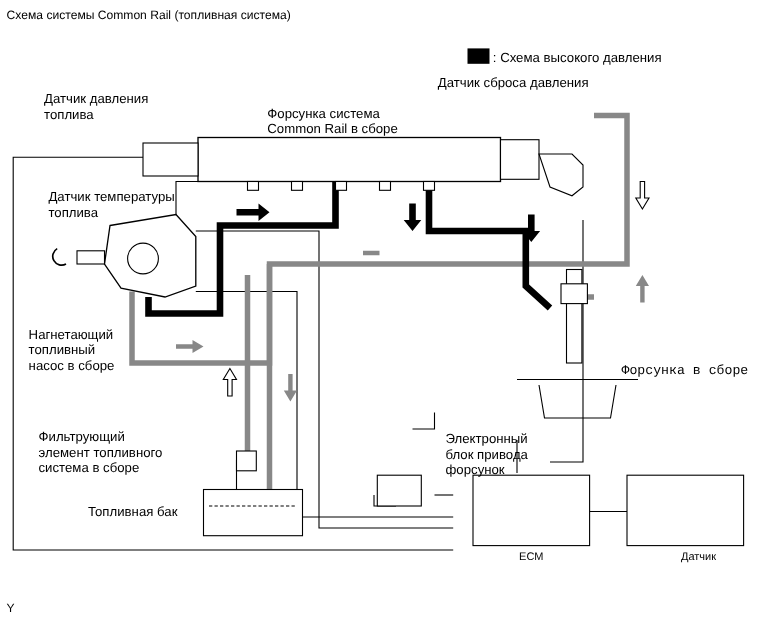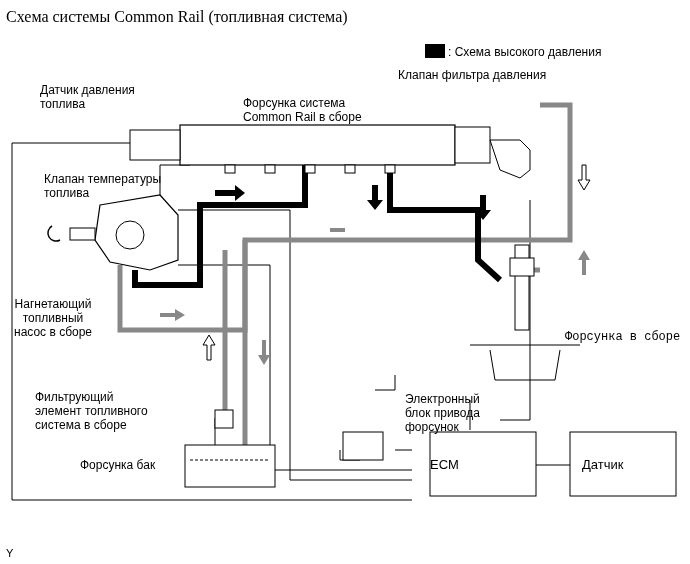--- a/index.html
+++ b/index.html
@@ -1,20 +1,20 @@
 <!DOCTYPE html>
 <html><head>
 <meta charset="utf-8">
 <style>
   html,body{margin:0;padding:0;background:#fff;}
   body{width:690px;height:564px;position:relative;overflow:hidden;font-family:"Liberation Sans",sans-serif;color:#000;}
   svg{position:absolute;left:0;top:0;}
   .lbl{position:absolute;font-size:12px;line-height:14px;white-space:pre;}
-  .title{position:absolute;left:6px;top:8px;font-size:16px;font-family:Liberation Serif, serif;}
-  .box-text{position:absolute;font-size:13px;text-align:left;}
+  .title{position:absolute;left:6px;top:8px;font-size:11px;}
+  .box-text{position:absolute;font-size:10px;text-align:center;margin-top:44px;}
 </style>
 </head>
 <body>
 
 <svg width="690" height="564" viewBox="0 0 690 564">
 
   <rect x="425" y="44" width="20" height="14" fill="#000"></rect>
 
   <g fill="none" stroke="#000" stroke-width="1">
     <polyline points="130,143 12,143 12,500 412,500"></polyline>
@@ -91,29 +91,29 @@
     <polygon points="582,275 586,275 586,260 590,260 584,250 578,260 582,260" fill="#888"></polygon>
   </g>
 </svg>
 
 <div class="title">Схема системы Common Rail (топливная система)</div>
 <div class="lbl" style="left:448px;top:45px;">: Схема высокого давления</div>
 <div class="lbl" style="left:40px;top:83px;">Датчик давления
 топлива</div>
 <div class="lbl" style="left:243px;top:96px;">Форсунка система
 Common Rail в сборе</div>
-<div class="lbl" style="left:398px;top:68px;">Клапан фильтра давления</div>
-<div class="lbl" style="left:44px;top:172px;">Клапан температуры
+<div class="lbl" style="left:398px;top:68px;">Датчик сброса давления</div>
+<div class="lbl" style="left:44px;top:172px;">Датчик температуры
 топлива</div>
-<div class="lbl" style="left:14px;top:297px;text-align:center;">Нагнетающий
+<div class="lbl" style="left:26px;top:297px;">Нагнетающий
 топливный
 насос в сборе</div>
 <div class="lbl" style="left:565px;top:330px;font-family:Liberation Mono, monospace;">Форсунка в сборе</div>
 <div class="lbl" style="left:35px;top:390px;">Фильтрующий
 элемент топливного
 система в сборе</div>
-<div class="lbl" style="left:80px;top:458px;">Форсунка бак</div>
+<div class="lbl" style="left:80px;top:458px;">Топливная бак</div>
 <div class="lbl" style="left:405px;top:382px;margin-top:10px;">Электронный
 блок привода
 форсунок</div>
 <div class="box-text" style="left:430px;top:457px;width:106px;">ECM</div>
 <div class="box-text" style="left:582px;top:457px;width:106px;">Датчик</div>
 <div class="lbl" style="left:6px;top:546px;font-size:11px;">Y</div>
 
 </body></html>

